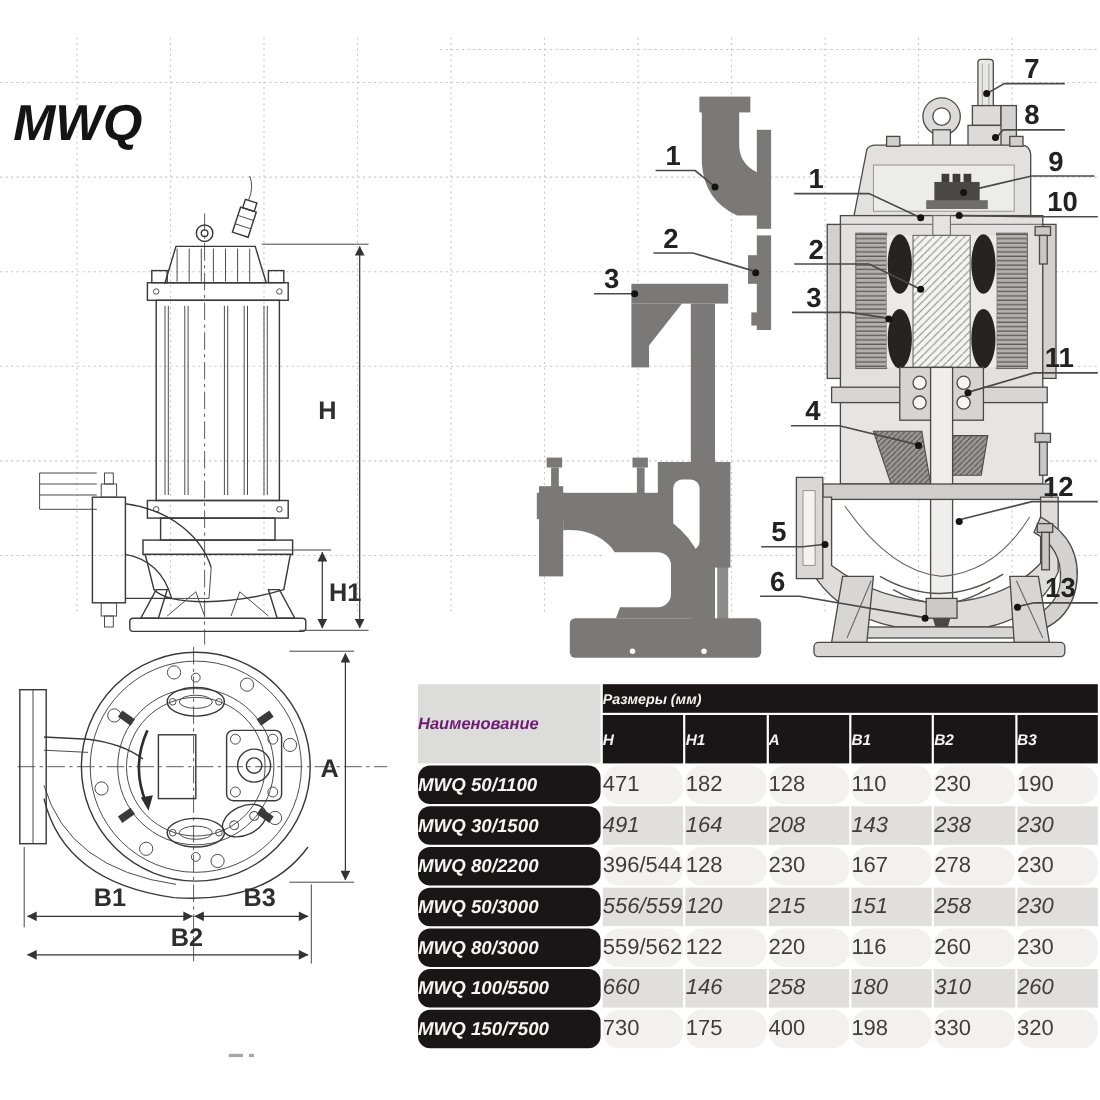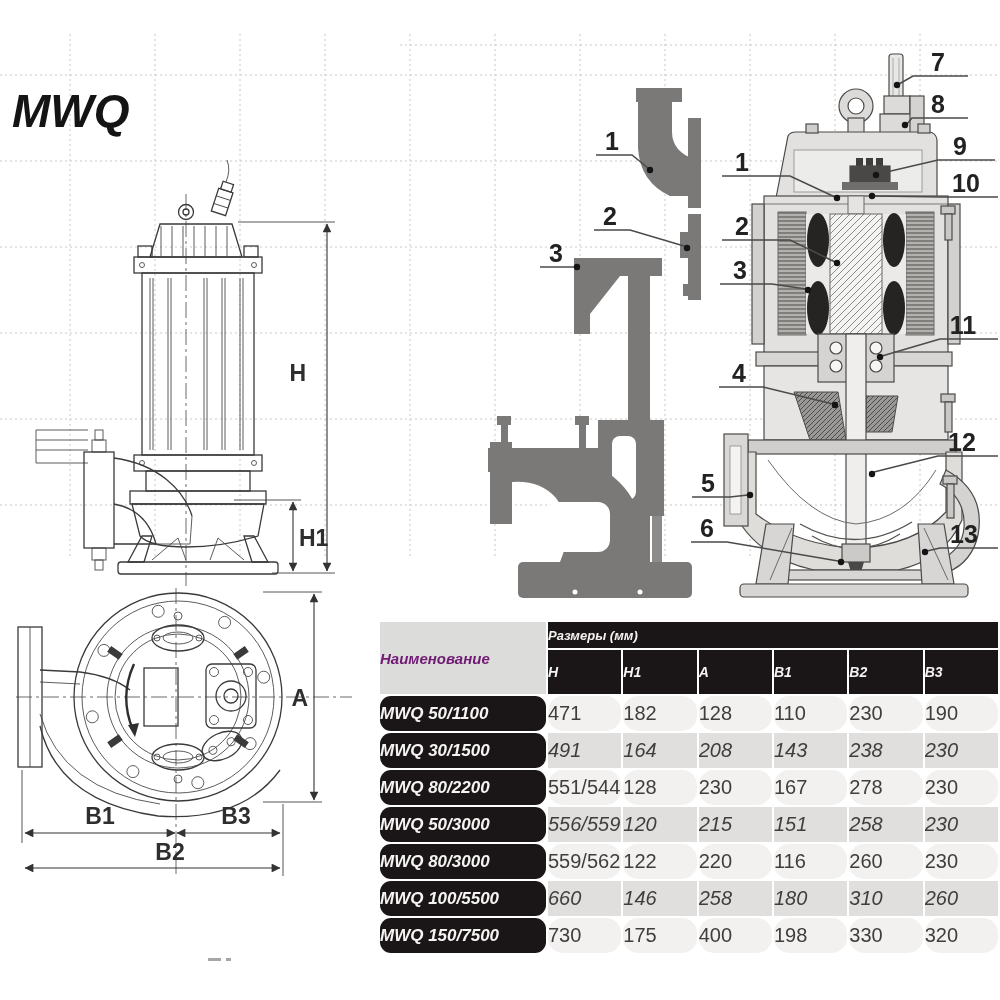--- a/index.html
+++ b/index.html
@@ -452,21 +452,21 @@
             <td class="namecell">MWQ 30/1500</td>
             <td class="valcell dark">491</td>
             <td class="valcell dark">164</td>
             <td class="valcell dark">208</td>
             <td class="valcell dark">143</td>
             <td class="valcell dark">238</td>
             <td class="valcell dark">230</td>
           </tr>
           <tr>
             <td class="namecell">MWQ 80/2200</td>
-            <td class="valcell light">551/544</td>
+            <td class="valcell light">396/544</td>
             <td class="valcell light">128</td>
             <td class="valcell light">230</td>
             <td class="valcell light">167</td>
             <td class="valcell light">278</td>
             <td class="valcell light">230</td>
           </tr>
           <tr>
             <td class="namecell">MWQ 50/3000</td>
             <td class="valcell dark">556/559</td>
             <td class="valcell dark">120</td>

